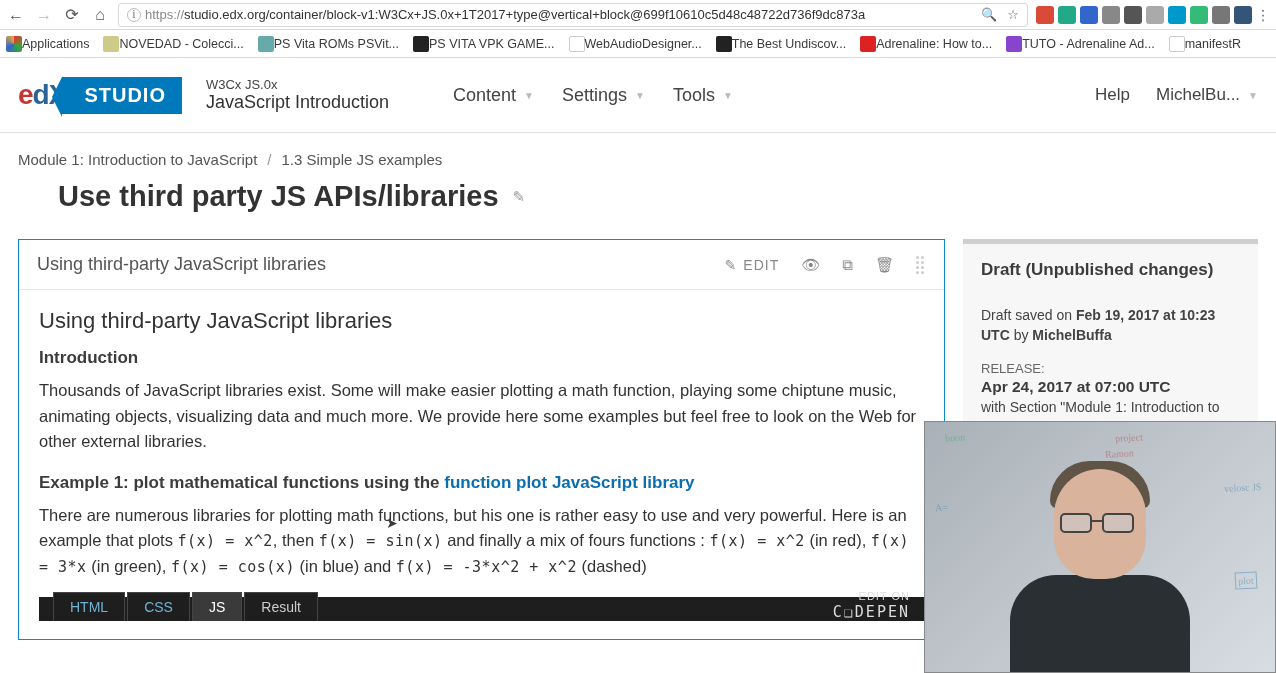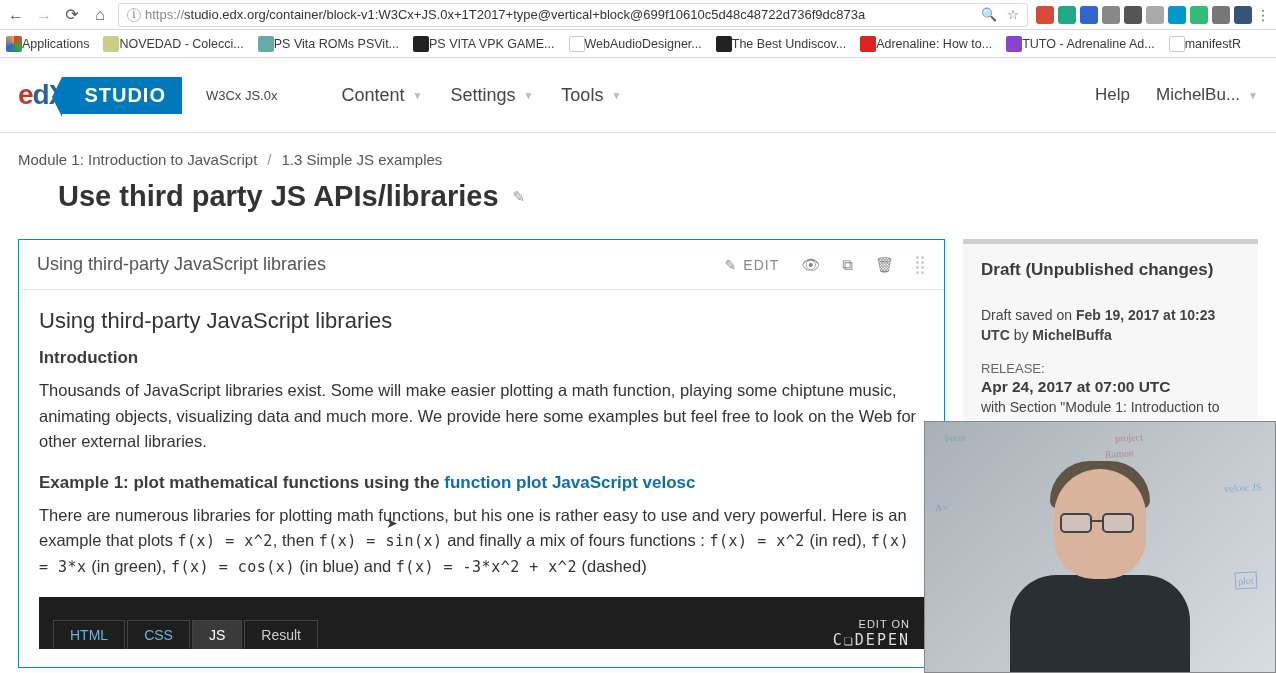--- a/index.html
+++ b/index.html
@@ -62,21 +62,21 @@
   .dots i{ width:3px; height:3px; background:#ccc; border-radius:50%; display:inline-block;}
   
   .block-body{ padding:18px 20px;}
   .h2{ font-size:22px; font-weight:500; color:#333; margin-bottom:14px;}
   .h3{ font-size:17px; font-weight:600; margin-bottom:10px;}
   .para{ font-size:16.5px; line-height:1.55; color:#333; margin-bottom:18px;}
   .h3b{ font-size:17px; font-weight:600; margin-bottom:10px; margin-top:6px;}
   .link{ color:#0c6eae; }
   code{ font-family: Menlo, Consolas, monospace; font-size:15px; letter-spacing:0.5px;}
   
-  .codepen-bar{ background:#1e1e1e; color:#ccc; margin-top:14px; display:flex; align-items:flex-end; padding:10px 14px 0 14px; height:52px; font-size:14px; }
+  .codepen-bar{ background:#1e1e1e; color:#ccc; margin-top:14px; display:flex; align-items:flex-end; padding:10px 14px 0 14px; height:24px; font-size:14px; }
   .cp-tab{ padding:6px 16px; border:1px solid #444; border-bottom:none; background:#1e1e1e; margin-right:2px; cursor:pointer;}
   .cp-tab.active{ color:#fff; background:#3a3a3a;}
   .cp-tab.html{ color:#6fb3d2;}
   .cp-tab.css{ color:#6fb3d2;}
   .cp-edit{ margin-left:auto; text-align:right; font-size:11px; letter-spacing:1px; line-height:1.2; color:#ddd;}
   .cp-logo{ font-size:15px; font-weight:300; letter-spacing:2px; font-family:Menlo,monospace;}
   
   .side-title{ font-size:17px; font-weight:600; margin-bottom:26px;}
   .side-text{ font-size:14px; color:#444; line-height:1.4;}
   .side-text b{ font-weight:600;}
@@ -168,20 +168,21 @@
 
 </div>
 
 <div class="studio-header">
   <div class="logo-block">
     <span class="edx-logo"><span class="e">e</span><span class="d">d</span><span class="x">X</span></span>
     <span class="studio-tag">STUDIO</span>
   </div>
   <div class="course-meta">
     <span class="course-code">W3Cx  JS.0x</span>
+    <span class="course-title">JavaScript Introduction</span>
   </div>
   <div class="main-nav">
     <span class="nav-item">
         <span>Content</span>
         <span class="caret">▼</span>
       </span>
     <span class="nav-item">
         <span>Settings</span>
         <span class="caret">▼</span>
       </span>
@@ -242,21 +243,21 @@
                 </span>
               </span>
           </div>
         </div>
         <span class="cursor-arrow">➤</span>
         <div class="block-body">
           <div class="h2">Using third-party JavaScript libraries</div>
           <div class="h3">Introduction</div>
           <p class="para">Thousands of JavaScript libraries exist. Some will make easier plotting a math function, playing some chiptune music, animating objects, visualizing data and much more. We provide here some examples but feel free to look on the Web for other external libraries.</p>
           <div class="h3b">
-            <span>Example 1: plot mathematical functions using the </span><a class="link">function plot JavaScript velosc</a>
+            <span>Example 1: plot mathematical functions using the </span><a class="link">function plot JavaScript library</a>
           </div>
           <p class="para">
             <span>There are numerous libraries for plotting math functions, but his one is rather easy to use and very powerful. Here is an example that plots </span><code>f(x) = x^2</code><span>, then </span><code>f(x) = sin(x)</code><span> and finally a mix of fours functions : </span><code>f(x) = x^2</code><span> (in red), </span><code>f(x) = 3*x</code><span> (in green), </span><code>f(x) = cos(x)</code><span> (in blue) and </span><code>f(x) = -3*x^2 + x^2</code><span> (dashed)</span>
           </p>
           <div class="codepen-bar">
             <span class="cp-tab html">HTML</span>
             <span class="cp-tab css">CSS</span>
             <span class="cp-tab active">JS</span>
             <span class="cp-tab">Result</span>
             <span class="cp-edit">

